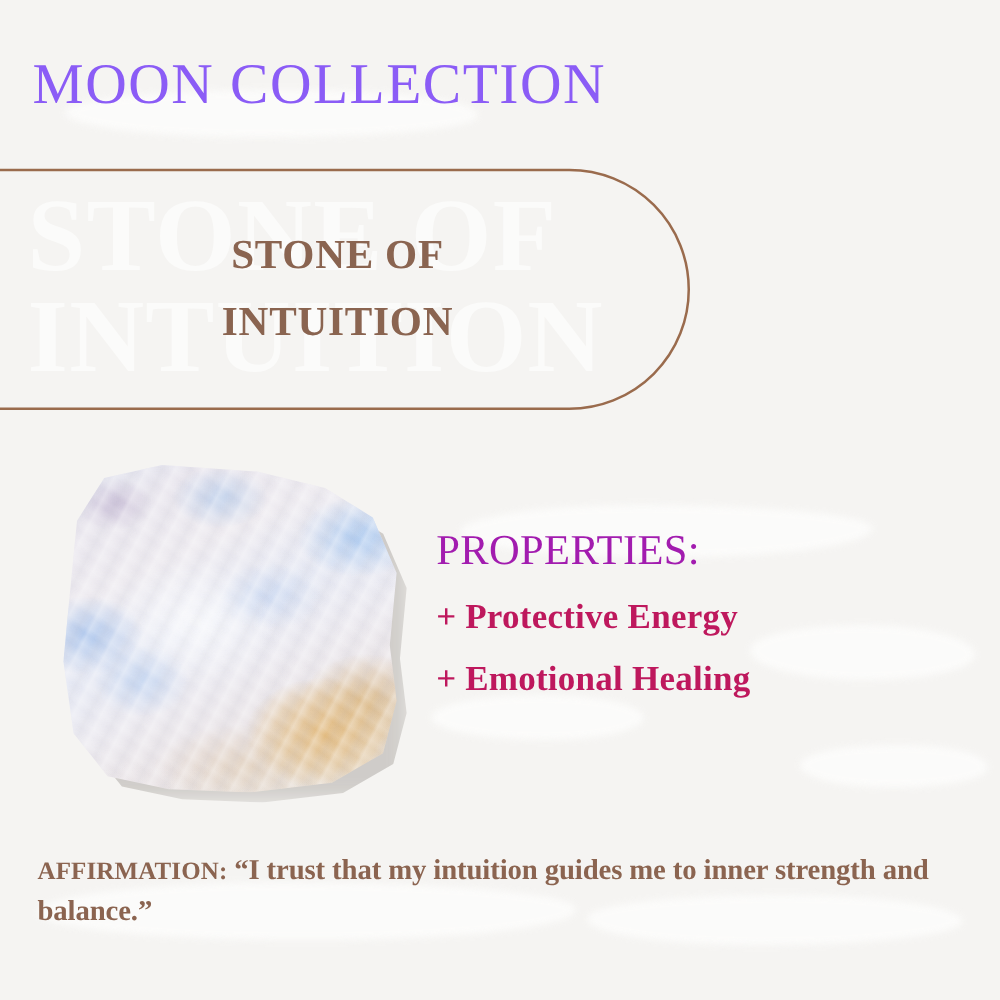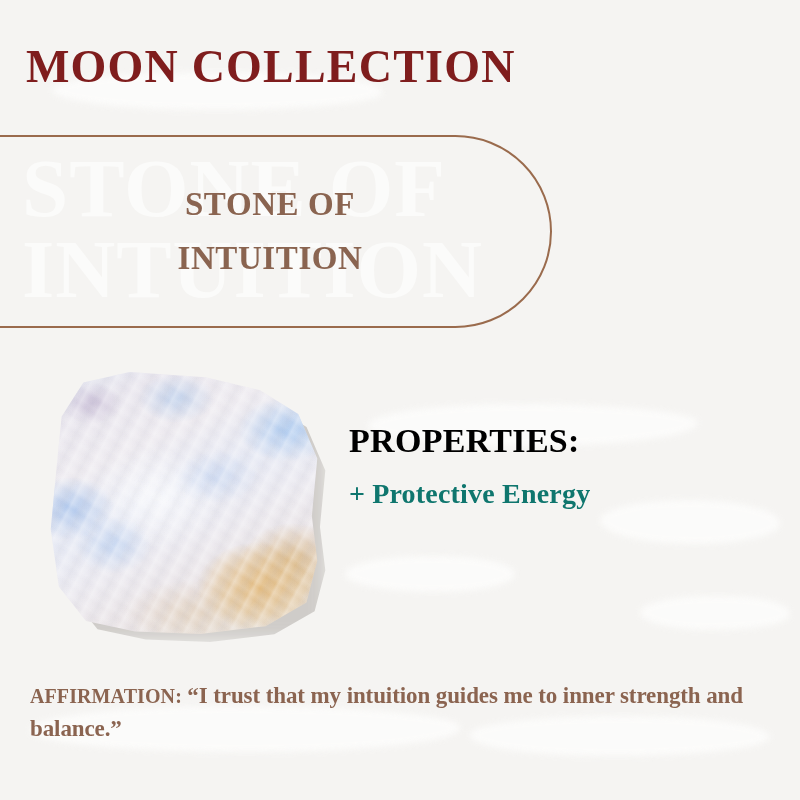--- a/index.html
+++ b/index.html
@@ -62,24 +62,24 @@
     pointer-events: none;
     user-select: none;
   }
 
   
   #brand-title {
     position: absolute;
     left: 26px;
     top: 44px;
     font-family: "Liberation Serif", "DejaVu Serif", serif;
-    font-weight: bold;
+    font-weight: normal;
     font-size: 46px;
     letter-spacing: 1.2px;
-    color: #7f1d1d;
+    color: #8b5cf6;
     line-height: 1;
     white-space: nowrap;
   }
 
   
   #pill {
     position: absolute;
     left: -120px;
     top: 135px;
     width: 672px;
@@ -178,34 +178,34 @@
 
   
   #properties {
     position: absolute;
     left: 349px;
     top: 424px;
     width: 420px;
   }
   #properties-heading {
     font-family: "Liberation Serif", "DejaVu Serif", serif;
-    font-weight: bold;
+    font-weight: normal;
     font-size: 34px;
     line-height: 1;
     letter-spacing: 0.3px;
-    color: #000000;
+    color: #a21caf;
     margin: 0 0 22px 0;
   }
   .prop-item {
     font-family: "Liberation Serif", "DejaVu Serif", serif;
     font-weight: bold;
     font-size: 28px;
     line-height: 1;
     letter-spacing: 0.2px;
-    color: #0f766e;
+    color: #be185d;
     margin-bottom: 22px;
     white-space: nowrap;
   }
   .prop-item:last-child { margin-bottom: 0; }
   .prop-plus { margin-right: 7px; }
 
   
   #affirmation {
     position: absolute;
     left: 30px;
@@ -253,20 +253,23 @@
   </div>
 
   <div id="properties">
     <div id="properties-heading">PROPERTIES:</div>
 
     <div class="prop-item">
       <span class="prop-plus">+</span><span>Protective Energy</span>
     </div>
 
 
+    <div class="prop-item">
+      <span class="prop-plus">+</span><span>Emotional Healing</span>
+    </div>
   </div>
 
   <div id="affirmation">
     <span id="affirmation-label">AFFIRMATION:</span>
     <span id="affirmation-quote">“I trust that my intuition guides me to inner strength and balance.”</span>
   </div>
 
 </div>
 
 </body></html>

